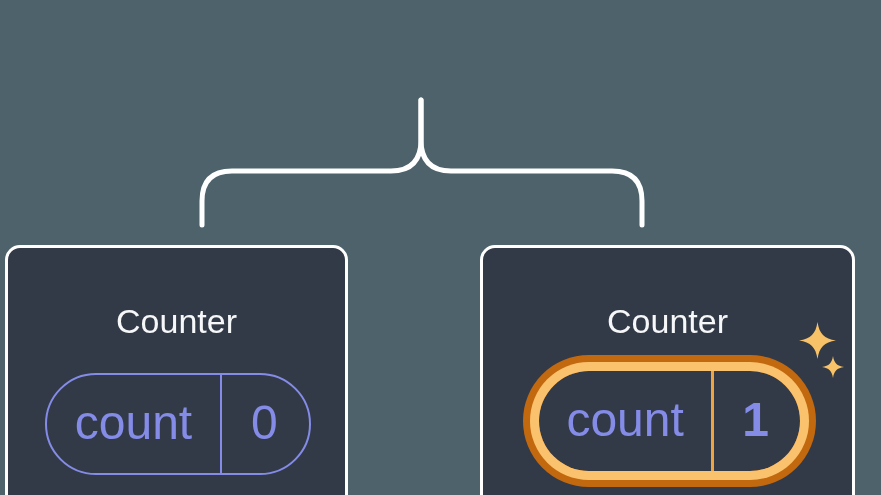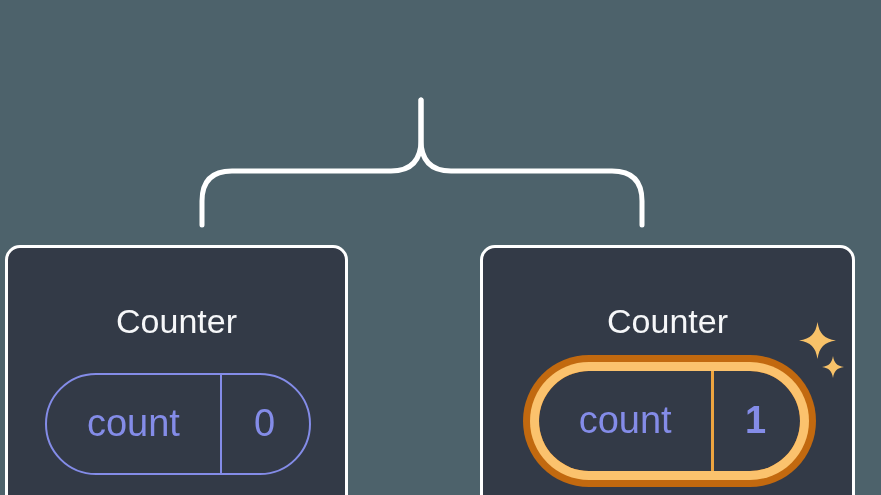--- a/index.html
+++ b/index.html
@@ -73,21 +73,21 @@
     top: 0; bottom: 0;
     left: 66%;
   }
   .card.left .pill .divider  { width: 2.5px; background: var(--purple, #848ce8); }
   .card.right .pill .divider { width: 3px;   background: var(--orange-mid, #eea440); }
   .pill .key, .pill .val {
     position: absolute;
     top: 50%;
     transform: translateY(-52%);
     color: var(--purple, #848ce8);
-    font-size: 38px;
+    font-size: 48px;
     text-align: center;
   }
   .pill .key { left: 0;  width: 66%; }
   .pill .val { right: 0; width: 34%; }
   .card.right .pill .val { font-weight: bold; }
   .sparkle {
     position: absolute;
     color: var(--star, #f8c269);
     z-index: 3;
   }

